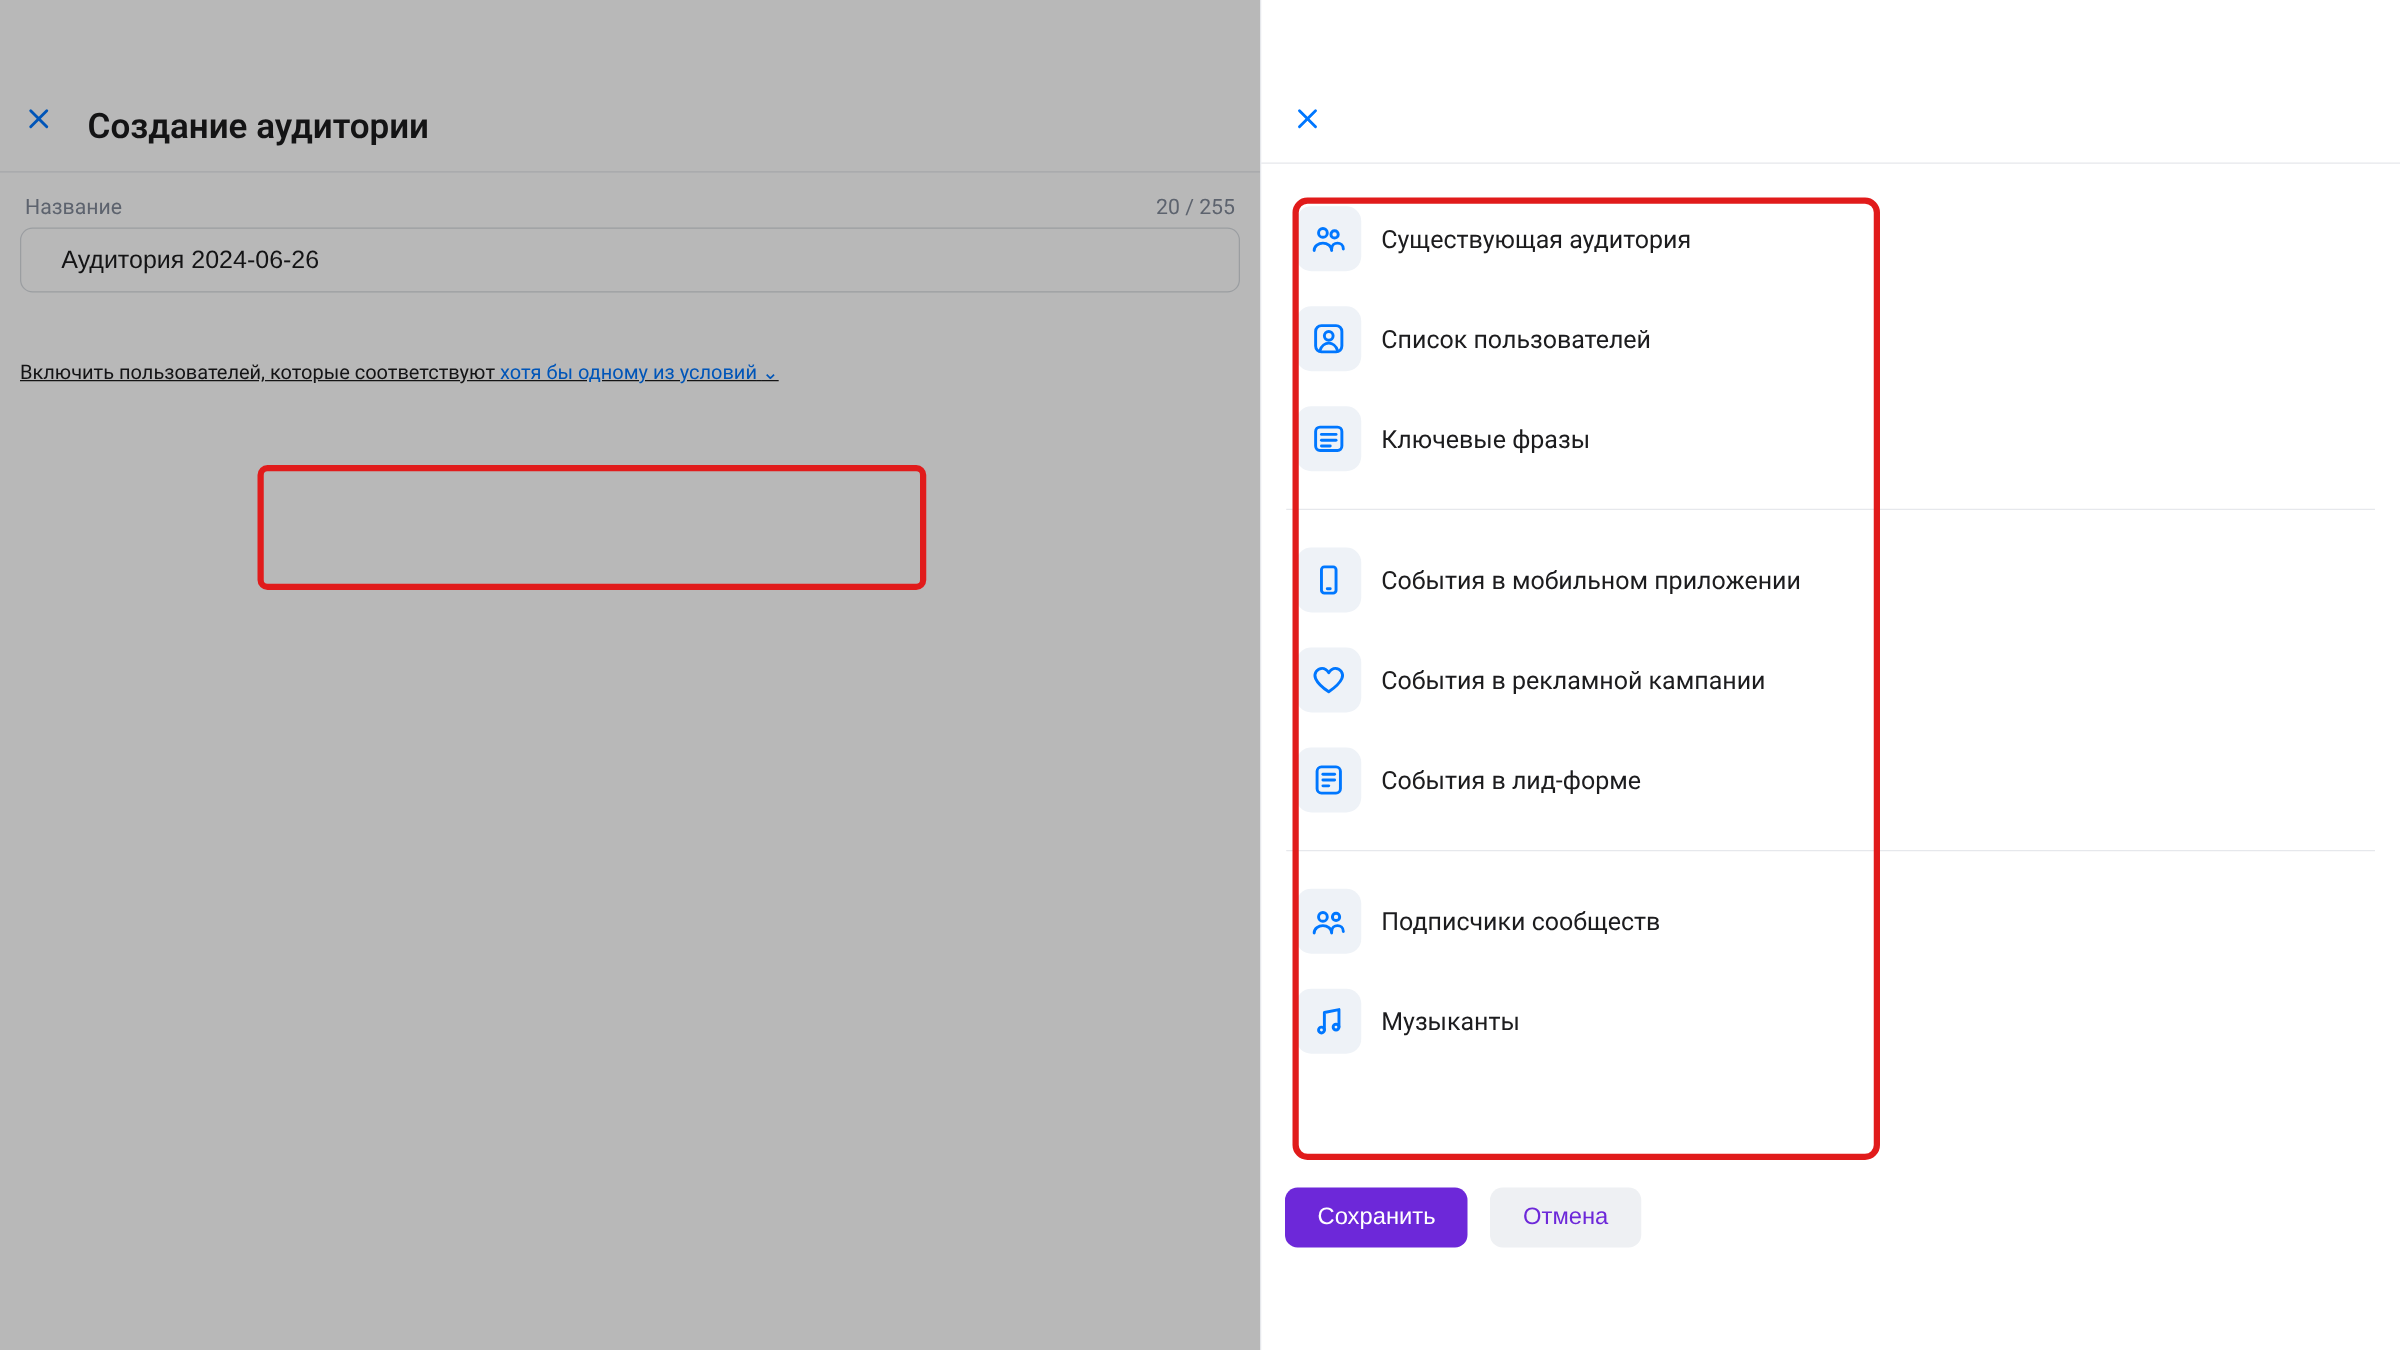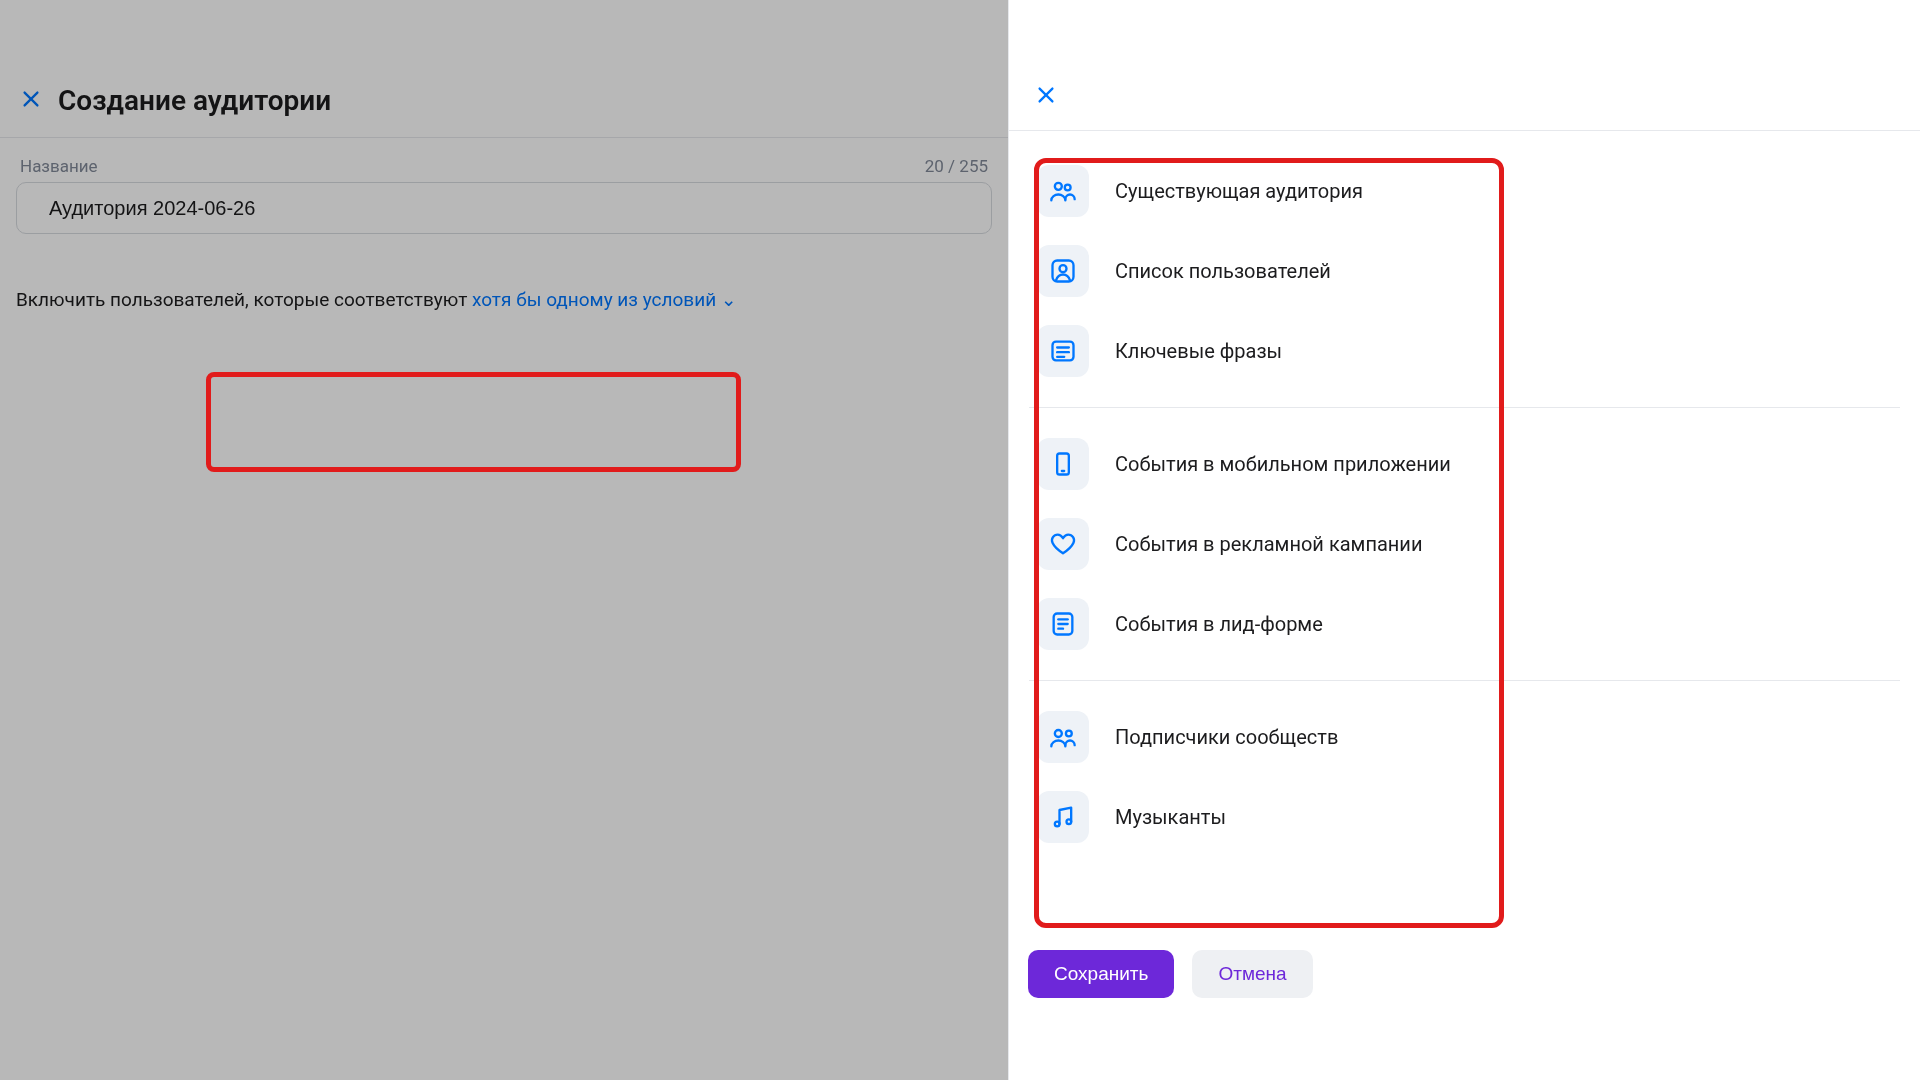--- a/index.html
+++ b/index.html
@@ -14,37 +14,37 @@
     background: #fff;
   }
   .dim-overlay {
     position: absolute;
     left: 0; top: 0;
     width: 1008px; height: 1080px;
     background: rgba(0,0,0,0.28);
     pointer-events: none;
   }
   .lp-header {
-    display: flex; align-items: center;
+    display: flex; 
     padding: 24px 20px 20px 20px;
     border-bottom: 1px solid #e6e8ec;
-    gap: 16px;
+    gap: 28px;
     position: relative;
     top: 60px;
   }
   .lp-header .close { color: #0077ff; cursor: pointer; }
   .lp-title { font-size: 28px; font-weight: 600; color: #1c1c1e; }
 
   .lp-body { padding: 18px 16px; position: relative; top: 60px; }
   .lp-field-label-row { display: flex; justify-content: space-between; font-size: 17px; color: #828a99; padding: 0 4px 6px 4px; }
   .lp-input {
     width: 100%; height: 52px; border: 1px solid #d7dbe0; border-radius: 10px;
     padding: 0 32px; font-size: 20px; color: #1c1c1e; background: #fff;
   }
-  .lp-include-line { margin-top: 54px; font-size: 19px; color: #1c1c1e; }
+  .lp-include-line { margin-top: 54px; font-size: 16px; color: #1c1c1e; text-decoration: underline; }
   .lp-include-line .cond-link { color: #0077ff; cursor: pointer; }
   .lp-include-line .chev { color:#0077ff; }
 
   .lp-add-btn {
     margin-top: 30px;
     width: 100%; height: 56px;
     background: #eef0f3; border: none; border-radius: 10px;
     color: #0077ff; font-size: 20px; font-weight: 500; cursor: pointer;
   }
   .red-box-1 {
@@ -70,21 +70,21 @@
     border-bottom: 1px solid #e6e8ec;
     position: relative; top: 60px;
   }
   .rp-header .close { color: #0077ff; cursor: pointer; }
   .rp-title { font-size: 28px; font-weight: 600; color: #1c1c1e; }
 
   .rp-body { padding: 10px 20px 0 20px; position: relative; top: 60px; flex: 1; overflow: hidden; }
   .src-group { padding: 10px 0; }
   .src-sep { height: 1px; background: #e6e8ec; margin: 6px 0; }
   .src-item {
-    display: flex; align-items: center; gap: 26px;
+    display: flex; align-items: center; gap: 16px;
     padding: 14px 8px;
     cursor: pointer;
     border-radius: 8px;
   }
   .src-icon {
     width: 52px; height: 52px; border-radius: 12px;
     background: #eef2f7; display: flex; align-items: center; justify-content: center;
     color: #0077ff;
   }
   .src-icon svg { width: 28px; height: 28px; }

